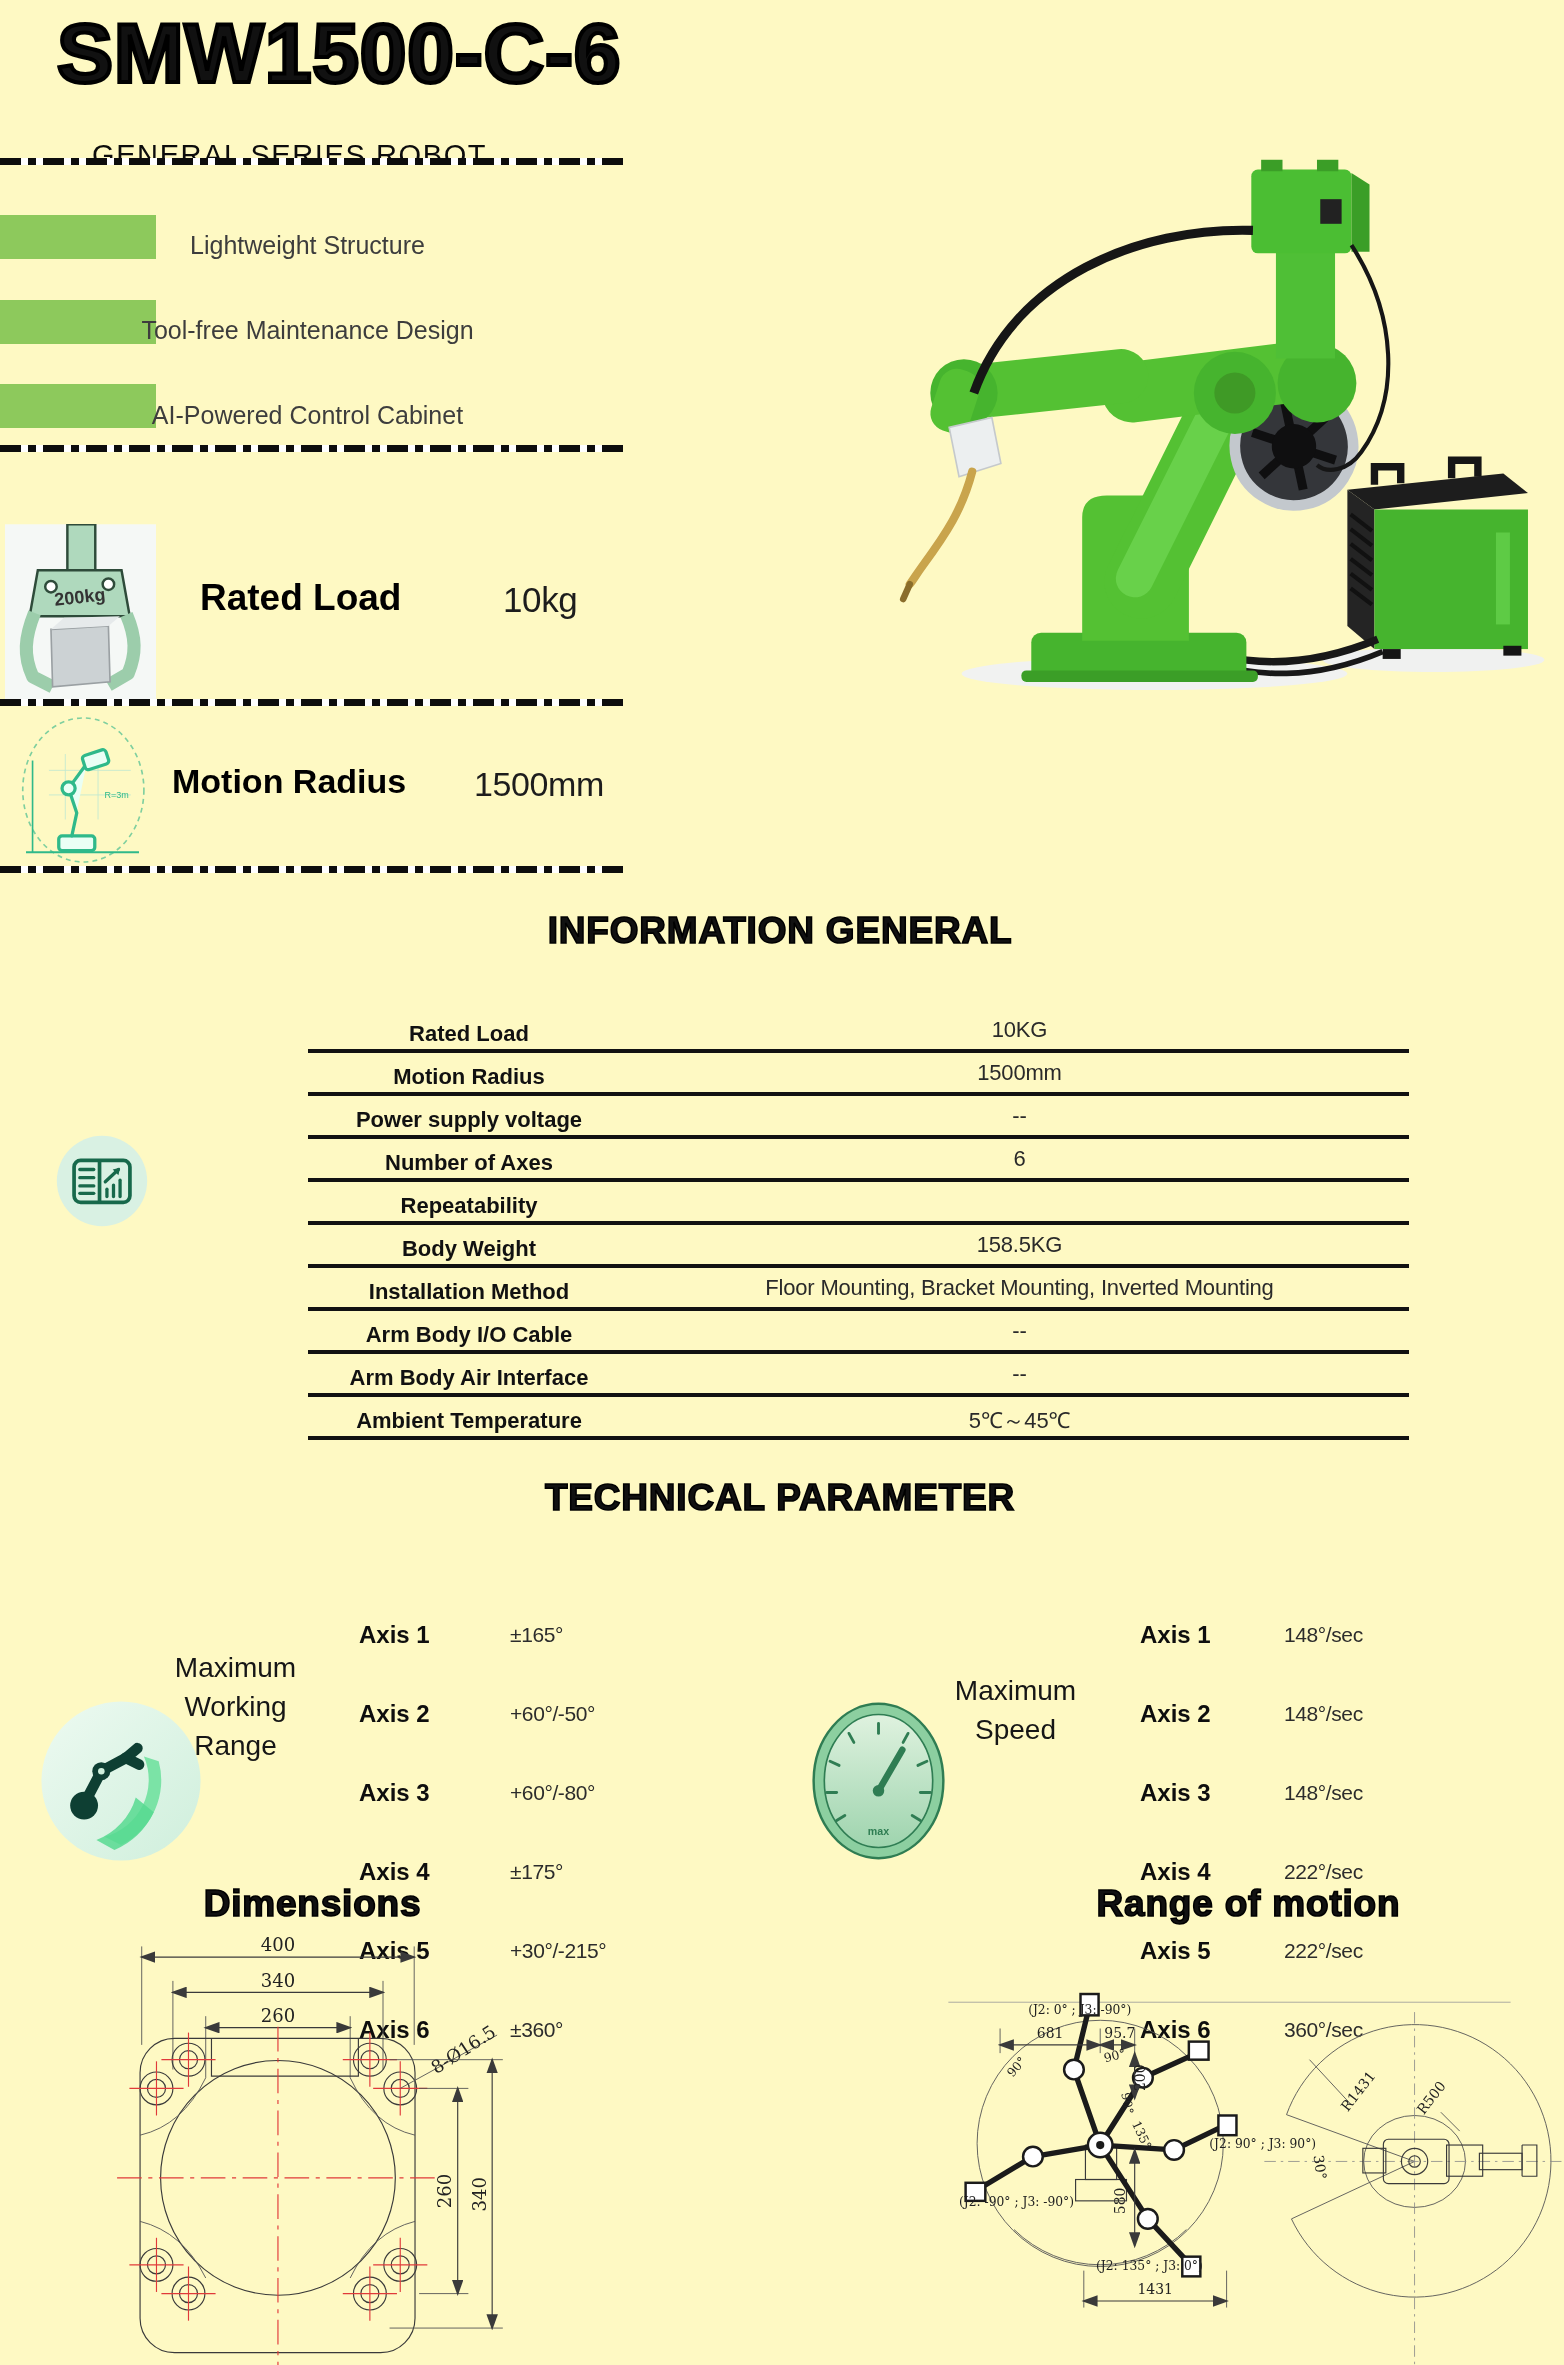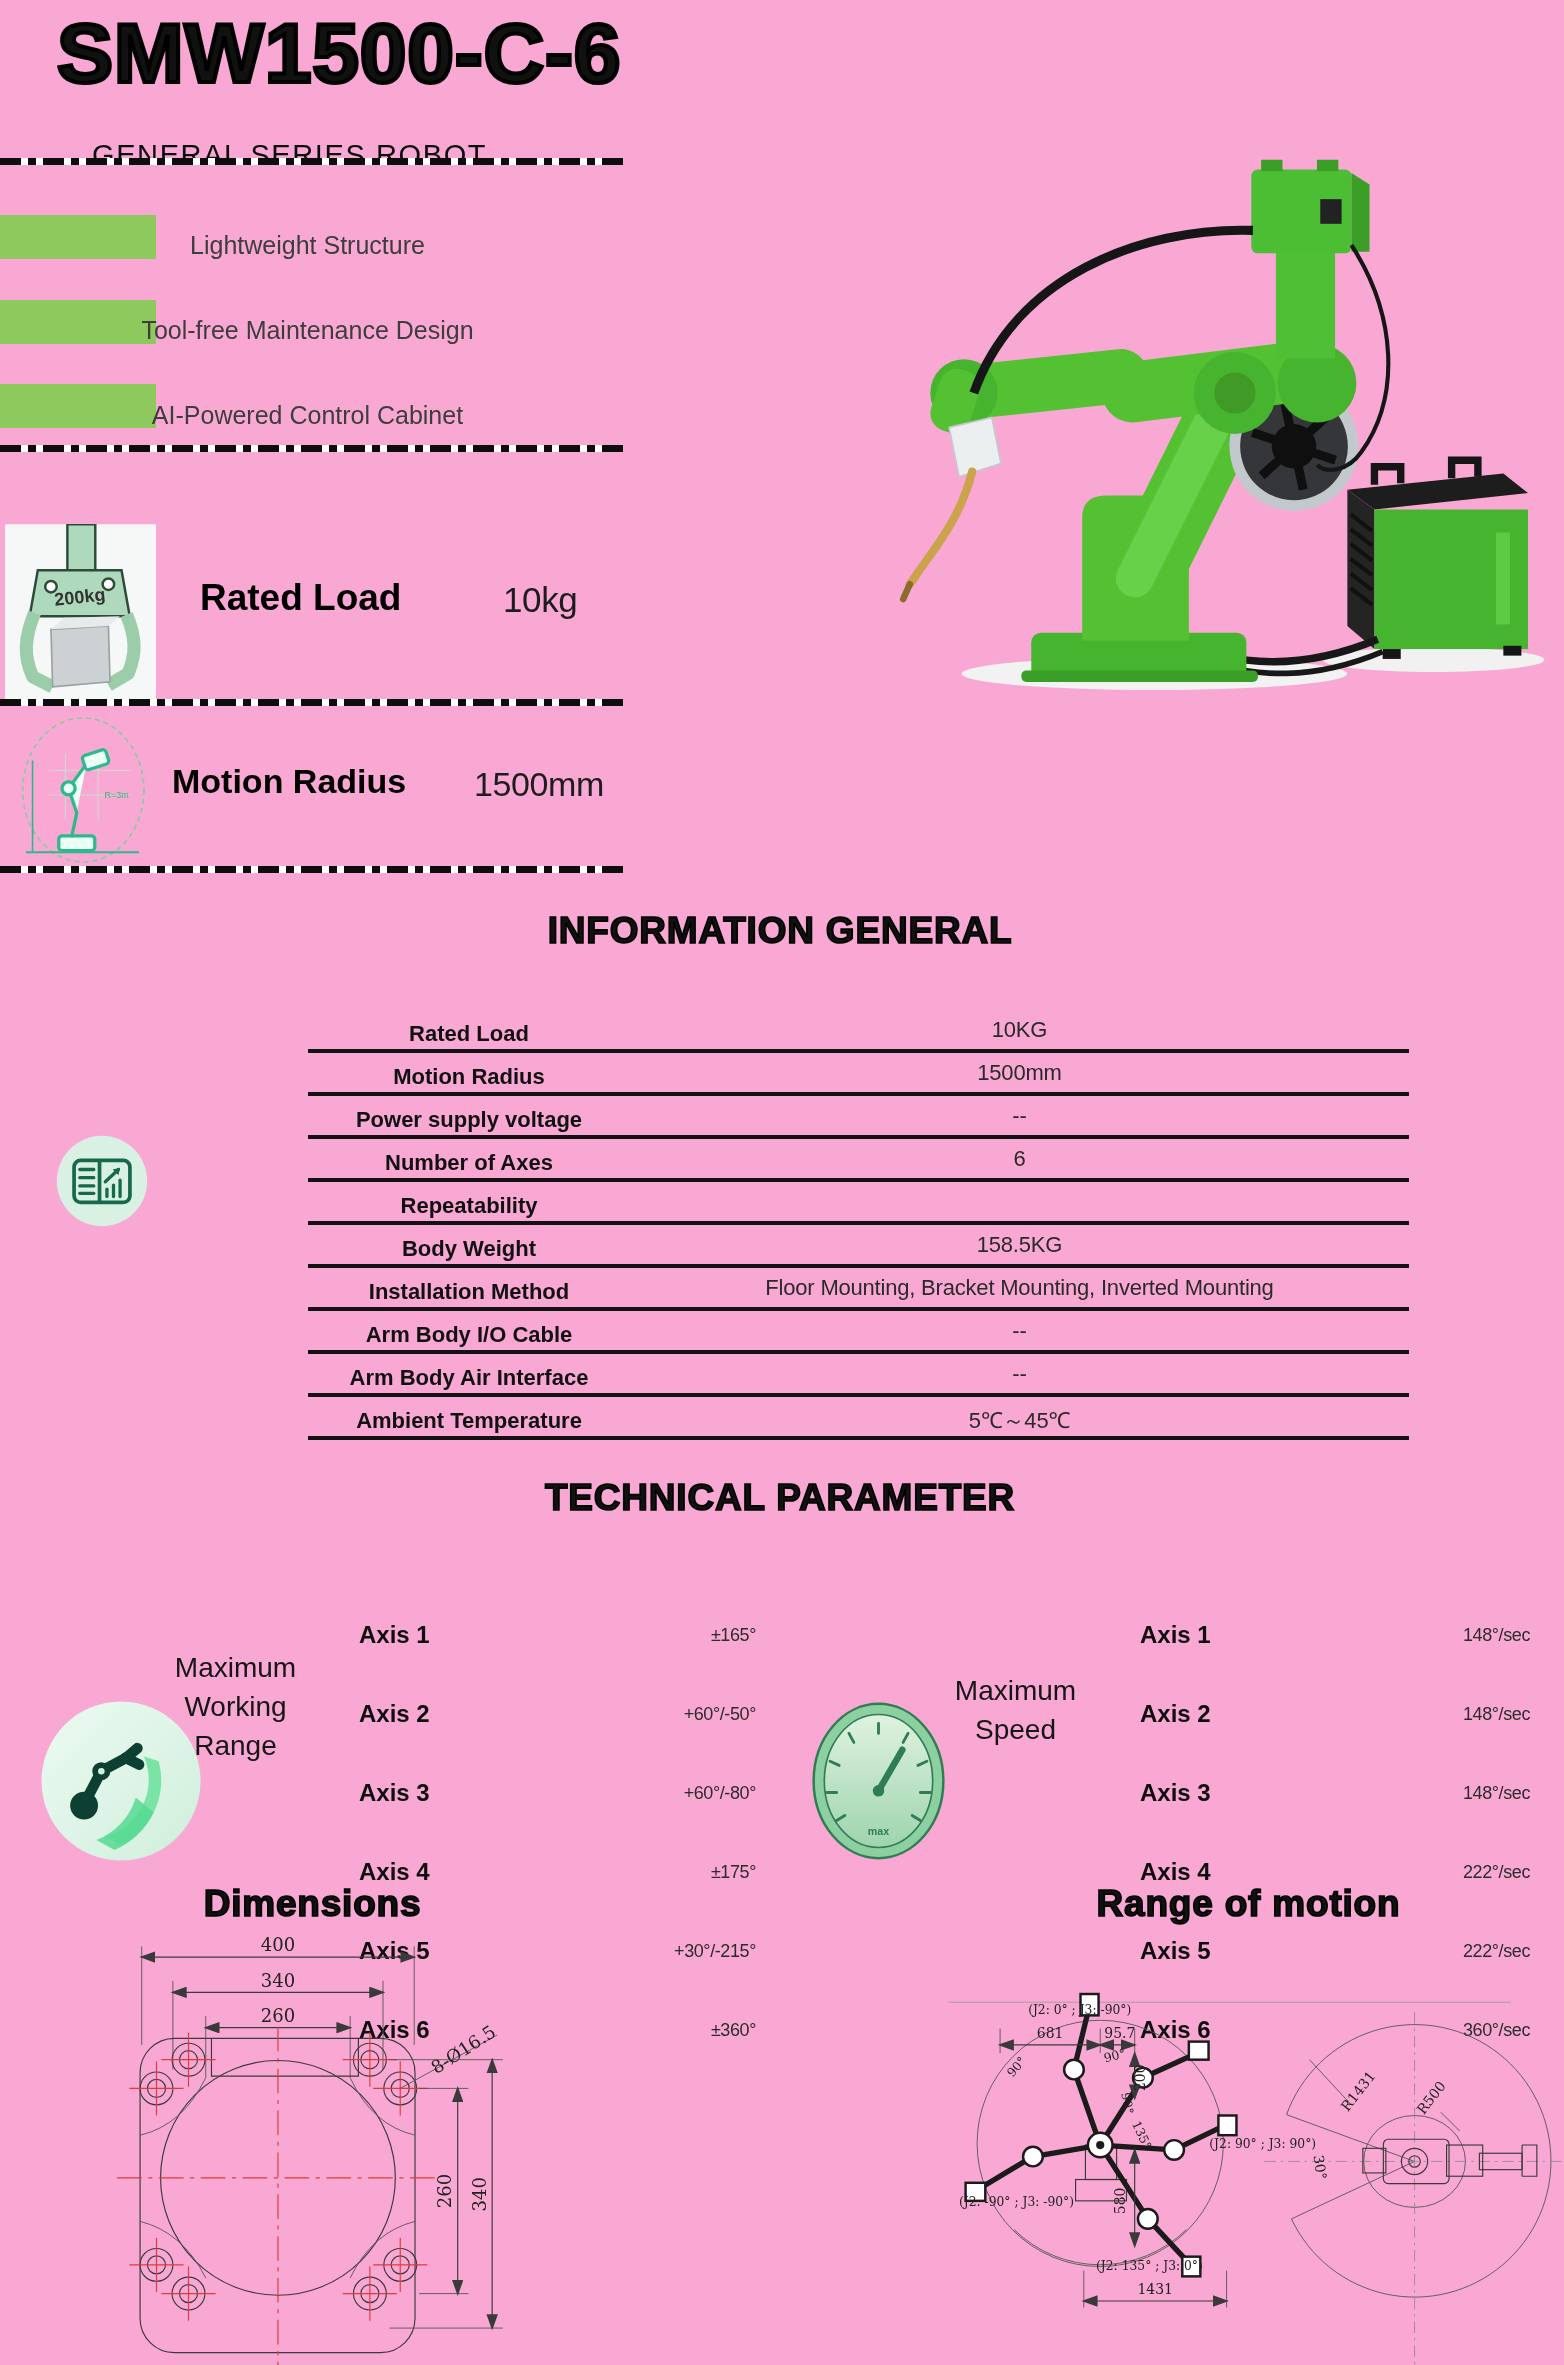--- a/index.html
+++ b/index.html
@@ -1,16 +1,16 @@
 <!DOCTYPE html>
 <html style="font-size:13px"><head>
 <meta charset="utf-8">
 <style>
   html,body{margin:0;padding:0;background:#fff;}
-  .page{position:relative;width:1565px;height:2366px;background:#f9a8d4;overflow:hidden;
+  .page{position:relative;width:1565px;height:2366px;background:#fef9c3;overflow:hidden;
         font-family:"Liberation Sans",sans-serif;color:#111;}
   
   .big-title{position:absolute;left:57px;top:5px;font-size:84px;font-weight:bold;
              -webkit-text-stroke:4.1px #000;letter-spacing:0.8px;white-space:nowrap;}
   .subtitle{position:absolute;left:92px;top:95px;font-size:29px;letter-spacing:1.6px;color:#0c0c0c;margin-top:44px;}
   .sec-heading{position:absolute;font-size:37px;font-weight:bold;-webkit-text-stroke:1.6px #000;
                text-align:center;letter-spacing:0.8px;}
   
   .dash{position:absolute;left:0;width:623px;height:7.4px;
         background:repeating-linear-gradient(90deg,#0d0d0d 0 21.4px,#fff 21.4px 28px,#0d0d0d 28px 36px,#fff 36px 43px);}
@@ -25,21 +25,21 @@
   .info-row{display:flex;height:43px;border-bottom:4.1px solid #121212;box-sizing:border-box;}
   .info-row .cell-label{width:322px;text-align:center;font-weight:bold;font-size:22px;
                         align-self:flex-end;padding-bottom:2.5px;}
   .info-row .cell-value{flex:1;text-align:center;font-size:22px;color:#2a2a2a;
                         align-self:flex-start;padding-top:6.6px;letter-spacing:-0.2px;}
   
   .tp-title{position:absolute;text-align:center;font-size:28px;color:#161616;line-height:39px;}
   .axis-col{position:absolute;display:flex;flex-direction:column;}
   .axis-row{display:flex;align-items:center;height:42px;margin-top:37px;}
   .axis-label{width:99px;font-weight:bold;font-size:24px;color:#0e0e0e;}
-  .axis-value{text-align:right;font-size:18px;color:#2c2c2c;letter-spacing:-0.4px;}
+  .axis-value{text-align:left;font-size:21px;color:#2c2c2c;letter-spacing:-0.4px;}
   .axis-col.left .axis-value{width:246px;margin-left:52px;}
   .axis-col.right .axis-value{width:246px;margin-left:45px;}
   svg{position:absolute;display:block;}
   svg text{font-family:"DejaVu Serif",serif;fill:#222;}
   .cad{stroke:#3a3a3a;fill:none;stroke-width:1.4;}
   .cad-thin{stroke:#555;fill:none;stroke-width:1.1;}
   .red{stroke:#E03A3A;stroke-width:1.4;fill:none;}
   .dimtxt{font-size:22px;}
   .posetxt{font-size:15px;font-family:"DejaVu Serif",serif;}
   .arm{stroke:#1b1b1b;stroke-width:6.5;fill:none;stroke-linecap:round;stroke-linejoin:round;}

